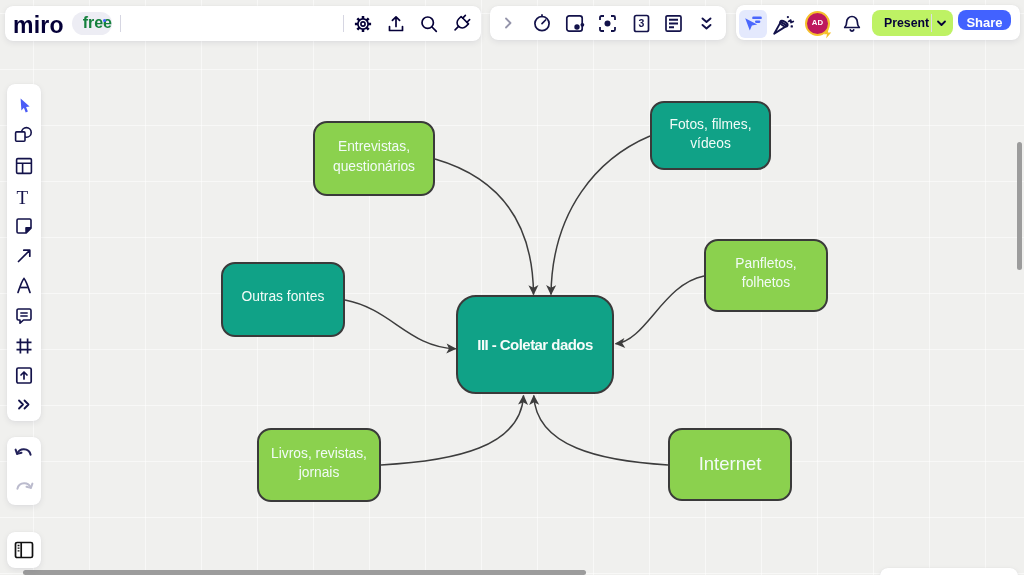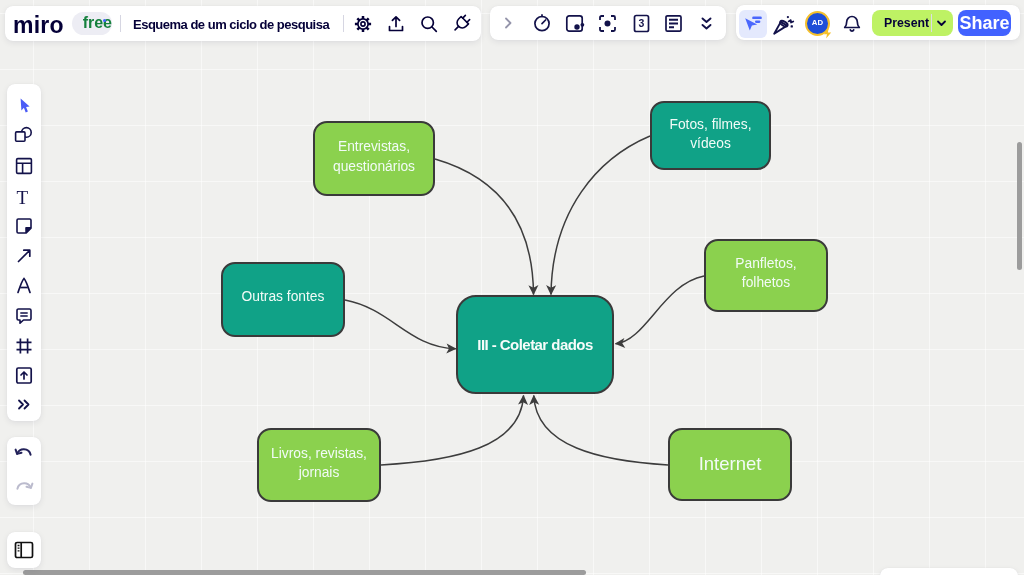--- a/index.html
+++ b/index.html
@@ -62,21 +62,20 @@
 </svg>
 
 <div style="position:absolute;left:23px;top:569.5px;width:563px;height:5.5px;border-radius:3px;background:#9c9c9c"></div>
 <div style="position:absolute;left:1017px;top:142px;width:5px;height:128px;border-radius:3px;background:#9c9c9c"></div>
 
 <div class="card" style="left:5px;top:6px;width:476px;height:35px;">
   <div style="position:absolute;left:8px;top:6px;font-weight:bold;font-size:23px;letter-spacing:0.2px;color:#050038">miro</div>
   <div style="position:absolute;left:67px;top:6px;width:40px;height:23px;background:#ededf4;border-radius:12px;text-align:right;font-size:16px;font-weight:bold;color:#15803d;line-height:22px">free</div>
   <div style="position:absolute;left:98px;top:12.5px;width:3px;height:3px;border-radius:50%;background:#4262ff"></div>
   <div style="position:absolute;left:114.5px;top:9px;width:1px;height:17px;background:#d6d6e2"></div>
-  <div style="position:absolute;left:128px;top:10.5px;font-weight:bold;font-size:13px;letter-spacing:-0.5px;color:#050038">Esquema de um ciclo de pesquisa</div>
   <div style="position:absolute;left:337.5px;top:9px;width:1px;height:17px;background:#d6d6e2"></div>
 
   <svg class="ic" style="position:absolute;left:348px;top:8px" width="20" height="20" viewBox="0 0 20 20" fill="none" stroke="#050038">
     <circle cx="10" cy="10" r="5.1" stroke-width="1.7"></circle>
     <g stroke-width="2.5">
       <path d="M10 4.9 V1.9 M10 15.1 V18.1 M4.9 10 H1.9 M15.1 10 H18.1"></path>
       <path d="M13.6 6.4 L15.7 4.3 M6.4 6.4 L4.3 4.3 M13.6 13.6 L15.7 15.7 M6.4 13.6 L4.3 15.7"></path>
     </g>
     <circle cx="10" cy="10" r="2.1" stroke-width="1.6"></circle>
   </svg>
@@ -146,37 +145,37 @@
   </svg>
 
   <svg class="ic" style="position:absolute;left:35px;top:8px" width="24" height="24" viewBox="0 0 24 24" fill="none" stroke="#13124a" stroke-width="1.9" stroke-linejoin="round">
     <path d="M3.2 20.8 L9.8 8.9 L16 12.6 Z"></path>
     <ellipse cx="12.9" cy="10.7" rx="4.1" ry="2.1" transform="rotate(31 12.9 10.7)"></ellipse>
     <path d="M17.6 8.4 l2.2 -1.3 l0.2 2.5 l2.3 -1.2" stroke-width="1.7" stroke-linecap="round" fill="none"></path>
     <circle cx="16.9" cy="4.1" r="1.15" fill="#13124a" stroke="none"></circle>
     <rect x="19.6" y="12.3" width="2.3" height="2.3" rx="0.6" fill="#13124a" stroke="none"></rect>
   </svg>
 
-  <div style="position:absolute;left:69px;top:6px;width:25px;height:25px;border-radius:50%;background:#1d4ed8;border:2.2px solid #f5c02c;color:#fff;font-size:7.8px;font-weight:bold;text-align:center;line-height:20.5px;letter-spacing:0.2px">AD</div>
+  <div style="position:absolute;left:69px;top:6px;width:25px;height:25px;border-radius:50%;background:#be185d;border:2.2px solid #f5c02c;color:#fff;font-size:7.8px;font-weight:bold;text-align:center;line-height:20.5px;letter-spacing:0.2px">AD</div>
   <svg class="ic" style="position:absolute;left:86.5px;top:22.5px" width="9" height="11" viewBox="0 0 9 11" fill="#f5c02c">
     <path d="M5.6 0.4 L0.9 6.3 L4 6.3 L3.1 10.6 L8.2 4.4 L4.9 4.4 Z"></path>
   </svg>
 
   <svg class="ic" style="position:absolute;left:106px;top:9px" width="20" height="20" viewBox="0 0 20 20" fill="none" stroke="#13124a" stroke-width="1.7">
     <path d="M10 2.5 a5.3 5.3 0 0 1 5.3 5.3 c0 3.6 1.4 5 2 5.7 H2.7 c.6-.7 2-2.1 2-5.7 A5.3 5.3 0 0 1 10 2.5 z" stroke-linejoin="round"></path>
     <path d="M8.3 15.9 a1.8 1.8 0 0 0 3.4 0" stroke-linecap="round"></path>
   </svg>
   <div style="position:absolute;left:136px;top:5px;width:81px;height:26px;background:#bef264;border-radius:8px;">
     <div style="position:absolute;left:12px;top:5.5px;font-weight:bold;font-size:12.3px;color:#050038">Present</div>
     <div style="position:absolute;left:59px;top:4px;width:1px;height:18px;background:#dcdce6"></div>
     <svg class="ic" style="position:absolute;left:63px;top:8px" width="13" height="11" viewBox="0 0 13 11" fill="none" stroke="#050038" stroke-width="1.8" stroke-linecap="round" stroke-linejoin="round">
       <path d="M3 3.5 L6.5 7 L10 3.5"></path>
     </svg>
   </div>
-  <div style="position:absolute;left:222px;top:5px;width:53px;height:26px;background:#4262ff;border-radius:8px;color:#fff;font-weight:bold;font-size:18px;text-align:center;line-height:26px">Share</div>
+  <div style="position:absolute;left:222px;top:5px;width:53px;height:20px;background:#4262ff;border-radius:8px;color:#fff;font-weight:bold;font-size:13px;text-align:center;line-height:26px">Share</div>
 </div>
 
 <div class="card" style="left:7px;top:84px;width:34px;height:337px;"></div>
 <div class="card" style="left:7px;top:437px;width:34px;height:68px;"></div>
 <div class="card" style="left:7px;top:532px;width:34px;height:36px;"></div>
 
 <svg class="ic" style="position:absolute;left:19.5px;top:97.5px" width="10" height="16" viewBox="0 0 10 16" fill="#4b5cf6">
   <path d="M0.6 0.4 L1.4 12.4 L3.9 9.7 L5.7 14.5 L7.9 13.6 L6.1 9 L9.6 8.5 Z"></path>
 </svg>
 <svg class="ic" style="position:absolute;left:14px;top:126px" width="19" height="19" viewBox="0 0 19 19" fill="none" stroke="#13124a" stroke-width="1.6">

